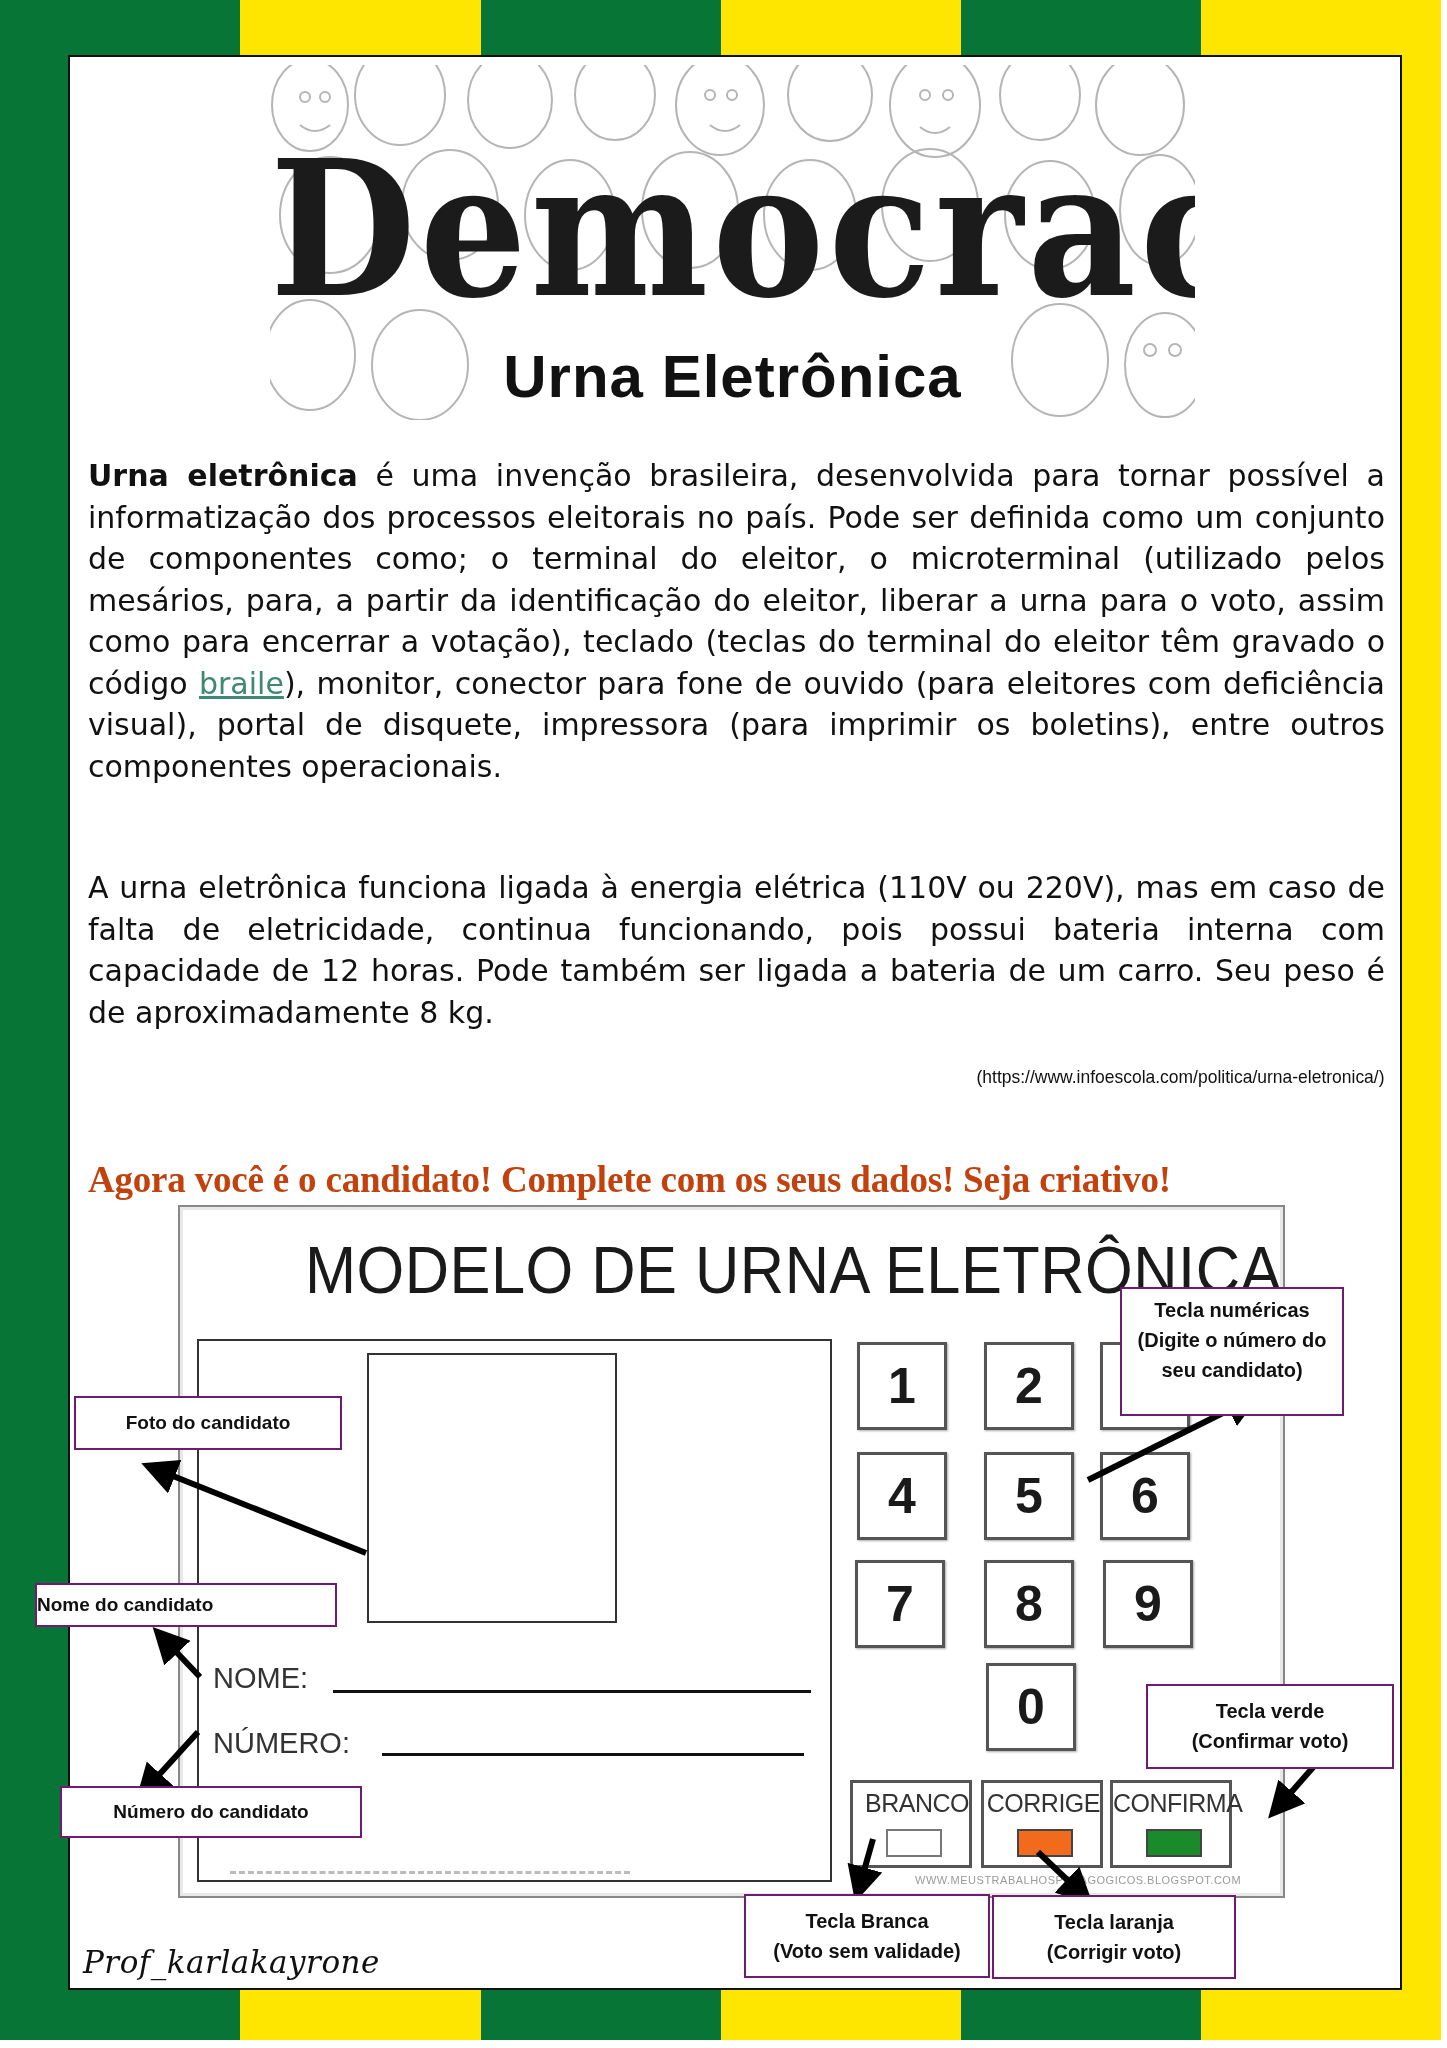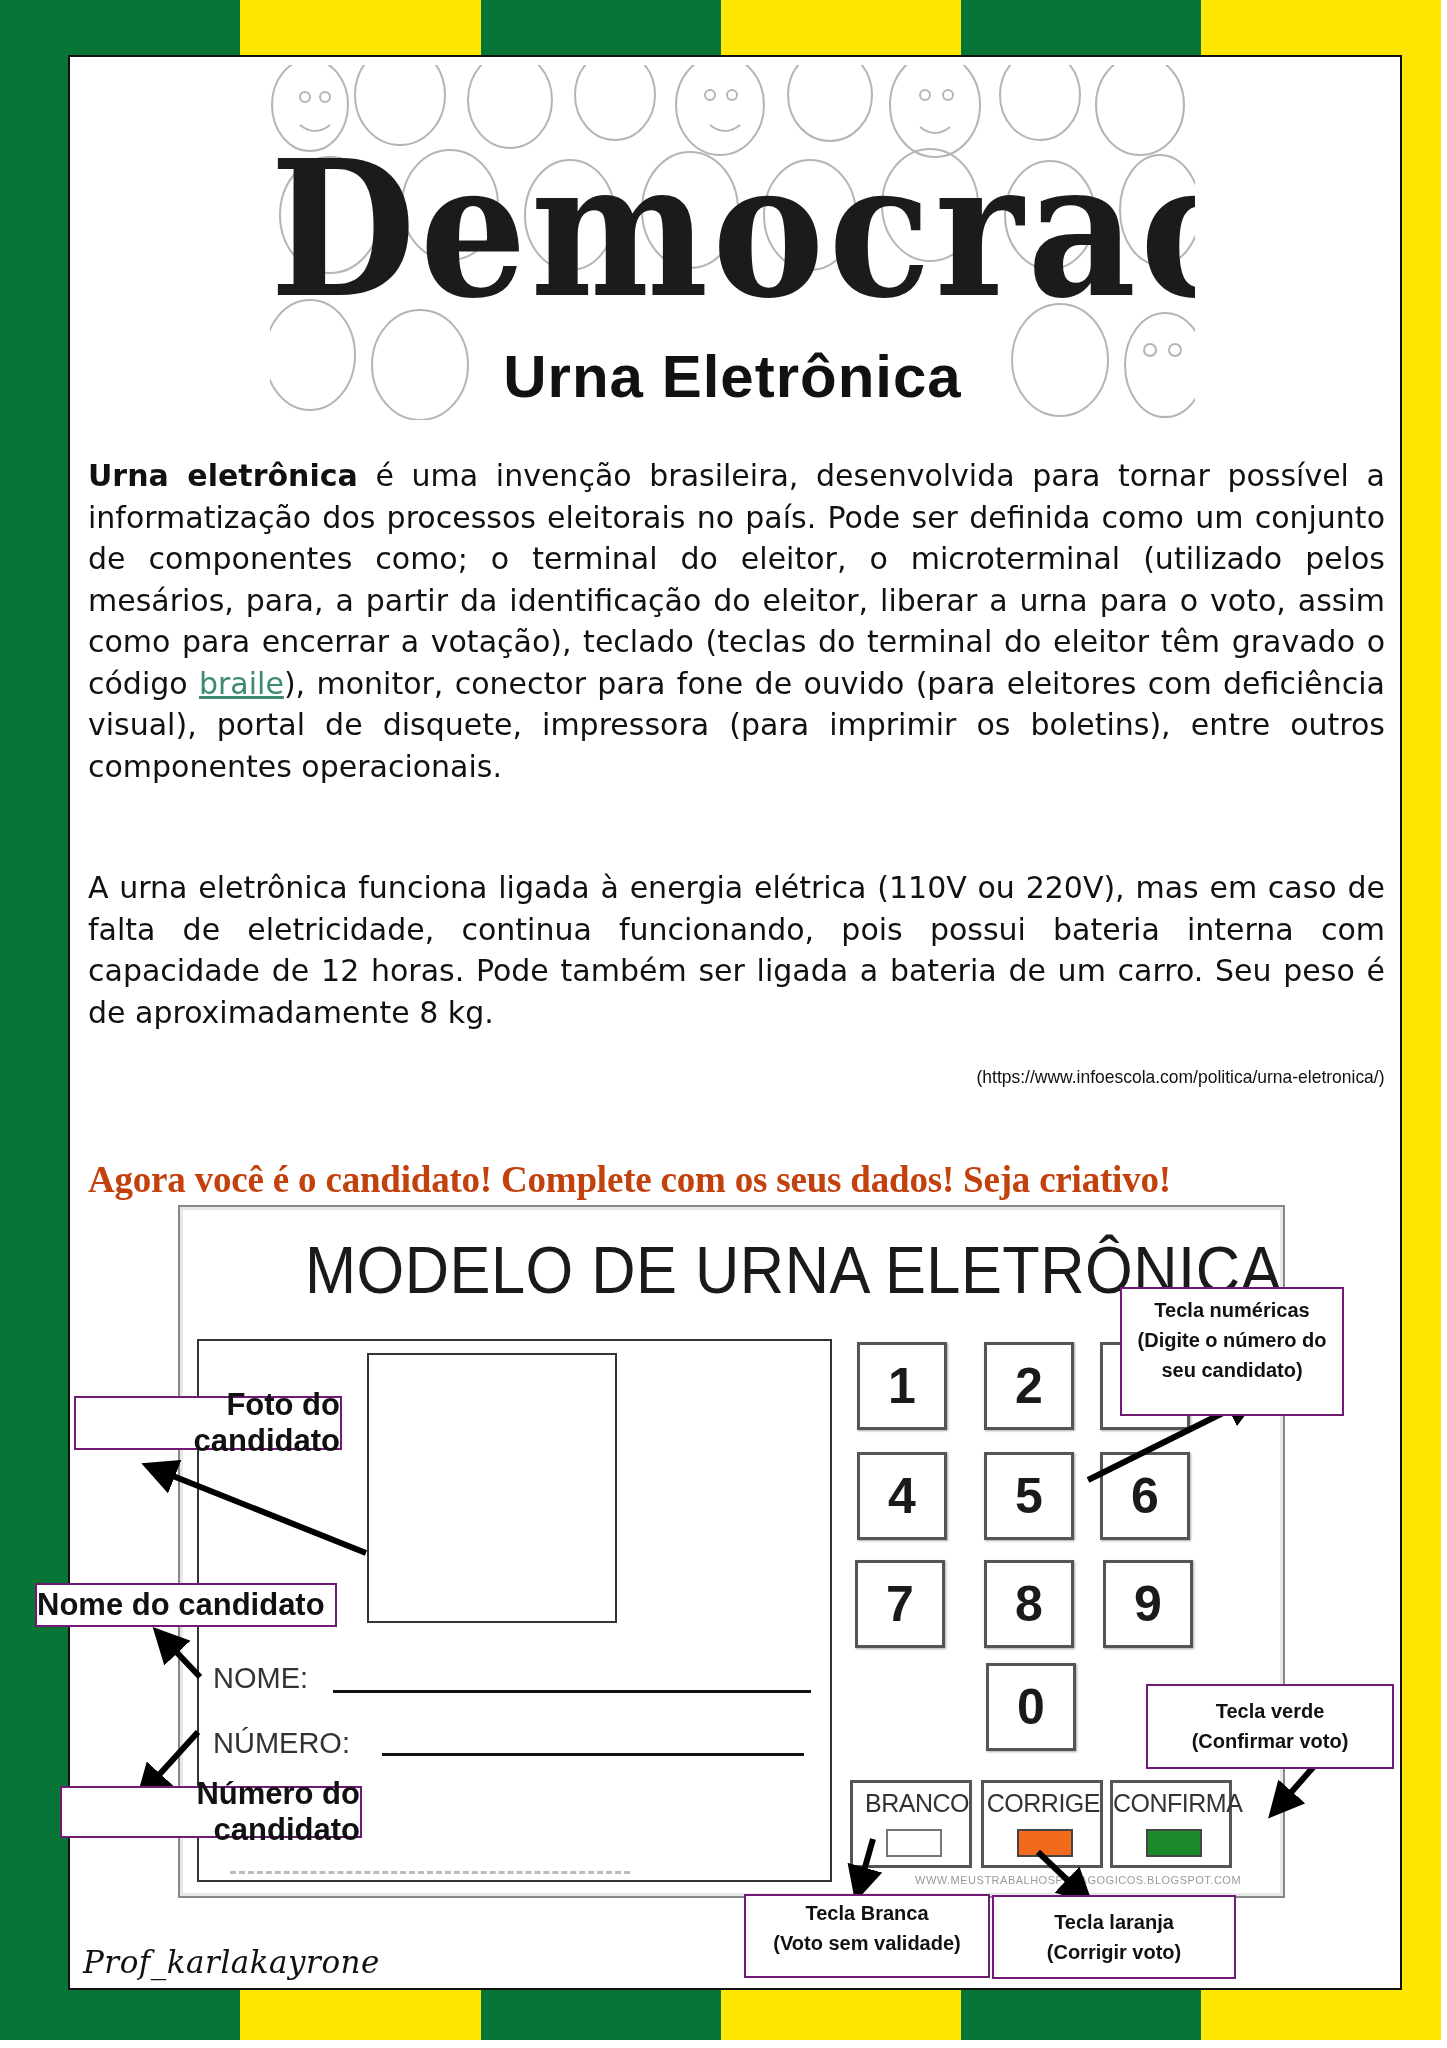--- a/index.html
+++ b/index.html
@@ -23,21 +23,21 @@
   .photo{position:absolute;left:367px;top:1353px;width:250px;height:270px;border:2px solid #333;box-sizing:border-box;background:#fff;}
   .field-label{position:absolute;font-family:"Liberation Sans",sans-serif;font-size:29px;color:#333;}
   .field-line{position:absolute;height:3px;background:#111;}
   .cut-line{position:absolute;left:230px;top:1871px;width:400px;height:0;border-top:3px dashed #bbb;}
   .key{position:absolute;width:90px;height:88px;border:3px solid #555;box-sizing:border-box;background:#fff;display:flex;align-items:center;justify-content:center;font-family:"Liberation Sans",sans-serif;font-weight:bold;font-size:50px;color:#1a1a1a;box-shadow:1px 1px 2px #aaa;}
   .fkey{position:absolute;top:1780px;width:122px;height:88px;border:3px solid #555;box-sizing:border-box;background:#fff;}
   .fkey .lbl{position:absolute;left:0;top:6px;width:100%;text-align:right;font-family:"Liberation Sans",sans-serif;font-size:25px;color:#333;letter-spacing:-0.5px;}
   .fkey .sw{position:absolute;left:33px;top:46px;width:56px;height:28px;border:2px solid #444;box-sizing:border-box;}
   .watermark{position:absolute;left:915px;top:1874px;font-family:"Liberation Sans",sans-serif;font-size:11px;color:#9a9a9a;letter-spacing:0.5px;}
   .callout{position:absolute;background:#fff;border:2px solid #701a75;box-sizing:border-box;font-family:"Liberation Sans",sans-serif;font-weight:bold;color:#111;text-align:center;}
-  .callout.one{font-size:31px;display:flex;align-items:center;justify-content:center;text-align:right;}
+  .callout.one{font-size:19px;display:flex;align-items:center;justify-content:center;}
   .callout.multi{font-size:20px;line-height:30px;padding-top:6px;}
   .arrows{position:absolute;left:0;top:0;pointer-events:none;}
   .signature{position:absolute;left:83px;top:1944px;font-family:"DejaVu Serif",serif;font-style:italic;font-size:31px;color:#111;letter-spacing:0.5px;}
 </style>
 </head>
 <body>
 
 <div class="stripe" style="left:0;top:0;width:240px;height:2040px;background:#067535;"></div>
 <div class="stripe" style="left:240px;top:0;width:241px;height:55px;background:#FFE600;"></div>
 <div class="stripe" style="left:481px;top:0;width:240px;height:55px;background:#067535;"></div>
@@ -162,21 +162,21 @@
   <div>Tecla  numéricas</div>
   <div>(Digite o número do</div>
   <div>seu candidato)</div>
 </div>
 
 <div class="callout multi" style="left:1135px;top:1684px;width:248px;height:85px;padding-top:10px;margin-left:11px;">
   <div>Tecla  verde</div>
   <div>(Confirmar voto)</div>
 </div>
 
-<div class="callout multi" style="left:744px;top:1894px;width:246px;height:84px;padding-top:2px;">
+<div class="callout multi" style="left:744px;top:1894px;width:246px;height:84px;padding-top:10px;">
   <div>Tecla  Branca</div>
   <div>(Voto sem validade)</div>
 </div>
 
 <div class="callout multi" style="left:992px;top:1895px;width:244px;height:84px;padding-top:10px;">
   <div>Tecla  laranja</div>
   <div>(Corrigir voto)</div>
 </div>
 
 <div class="signature">Prof_karlakayrone</div>

